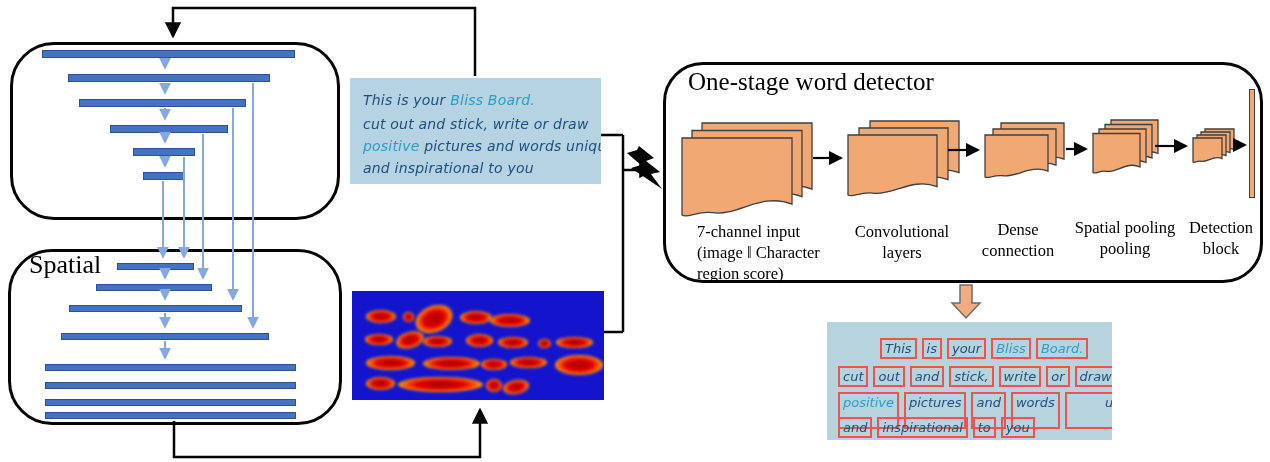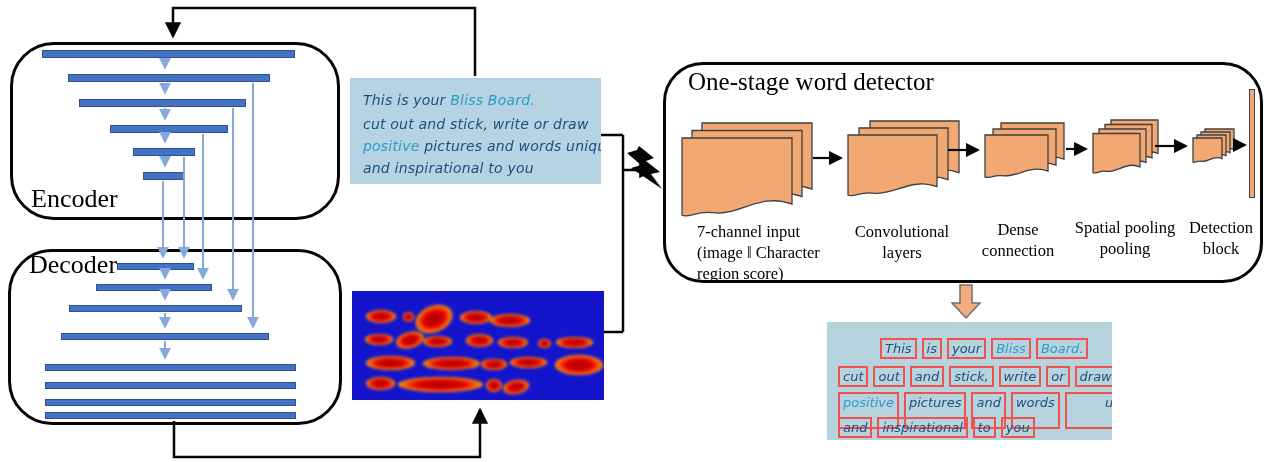--- a/index.html
+++ b/index.html
@@ -27,24 +27,23 @@
   .stage-label{position:absolute;font-size:16.5px;line-height:21px;text-align:center;white-space:nowrap;z-index:4;}
   #detection-output-bar{position:absolute;left:1249px;top:89px;width:6px;height:109px;
         background:var(--stage-orange);border:1px solid #3f3f3f;z-index:3;box-sizing:border-box;}
 </style>
 </head>
 <body>
 
 <div id="stage">
 
   <div class="box" id="encoder-box" style="left:10px;top:42px;width:324px;height:172px;"></div>
-  <div class="box-label" style="left:31px;top:184px;">Encoder</div>
 
   <div class="box" id="decoder-box" style="left:8px;top:249px;width:328px;height:170px;"></div>
-  <div class="box-label" style="left:29px;top:250px;">Decoder</div>
+  <div class="box-label" style="left:29px;top:250px;">Spatial</div>
 
   <div id="bars-host">
       <div class="bar" style="left: 42px; top: 50px; width: 253px; height: 8px;"></div>
       <div class="bar" style="left: 68px; top: 74px; width: 202px; height: 8px;"></div>
       <div class="bar" style="left: 79px; top: 99px; width: 167px; height: 8px;"></div>
       <div class="bar" style="left: 110px; top: 125px; width: 118px; height: 8px;"></div>
       <div class="bar" style="left: 133px; top: 148px; width: 62px; height: 8px;"></div>
       <div class="bar" style="left: 143px; top: 172px; width: 42px; height: 8px;"></div>
       <div class="bar" style="left: 117px; top: 263px; width: 77px; height: 7px;"></div>
       <div class="bar" style="left: 96px; top: 284px; width: 116px; height: 7px;"></div>

